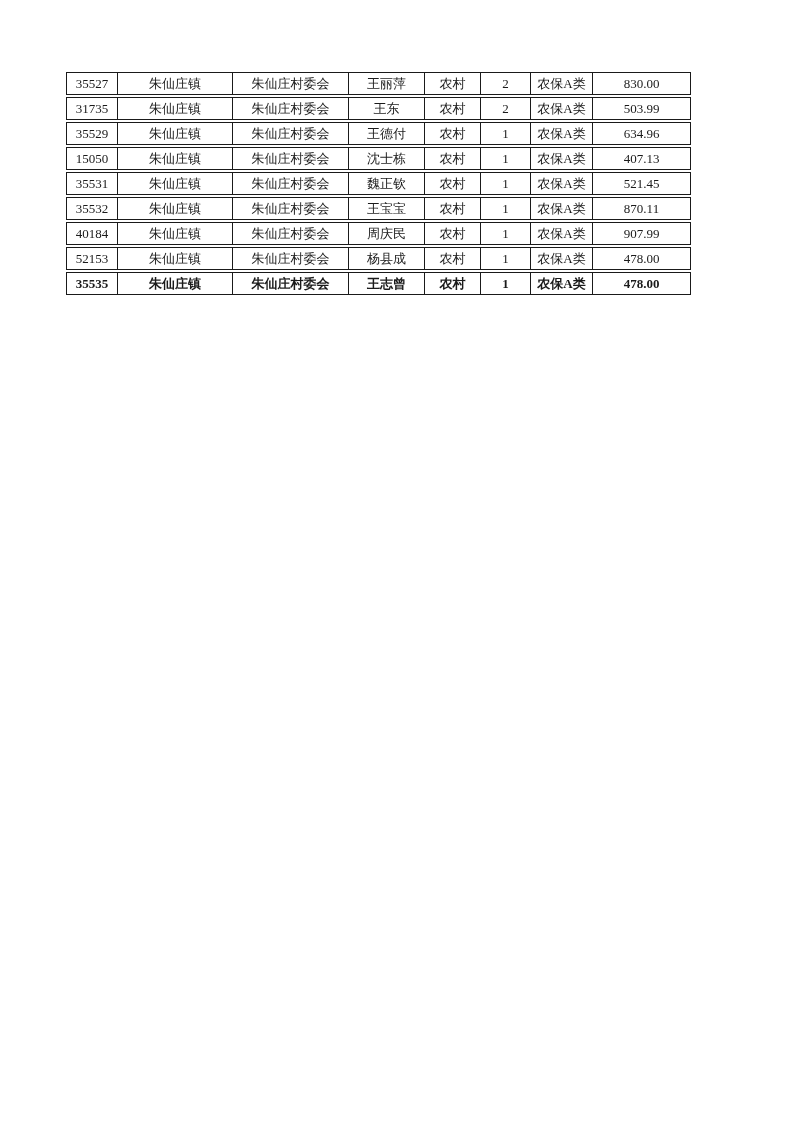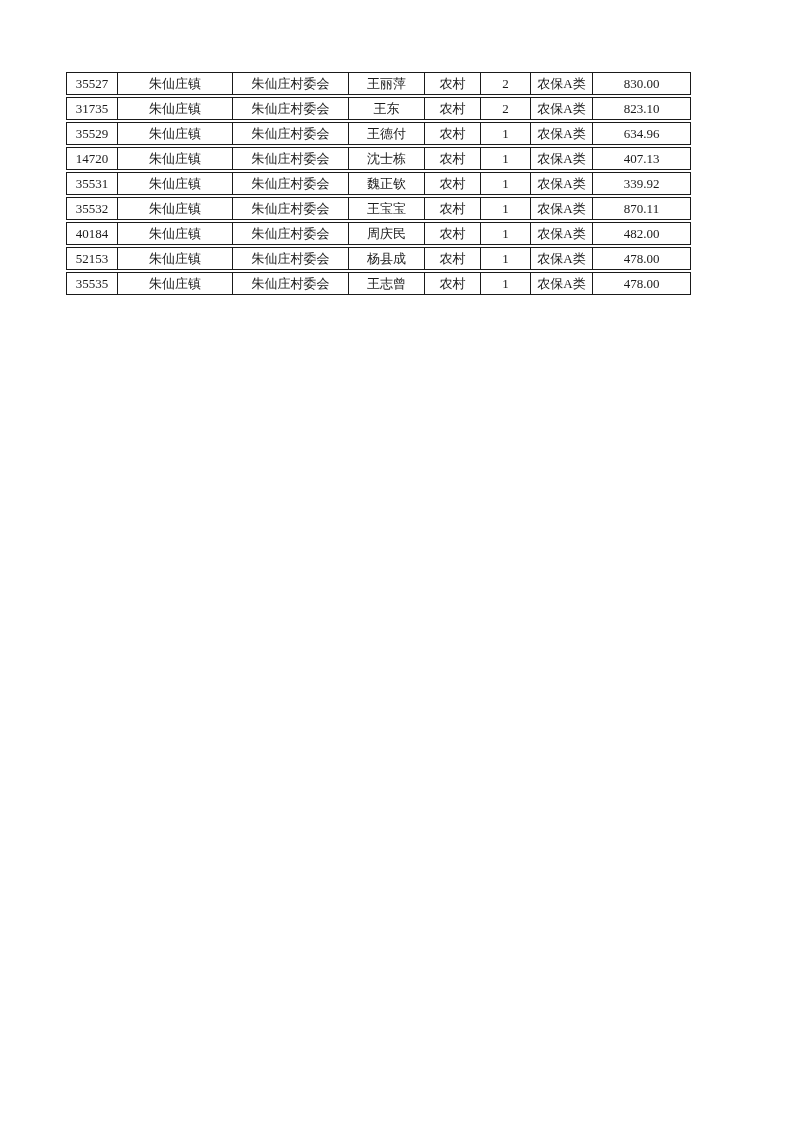--- a/index.html
+++ b/index.html
@@ -25,21 +25,21 @@
   }
   .row {
     box-sizing: border-box;
     display: flex;
     align-items: center;
     height: 23px;
     border: 1px solid #1a1a1a;
     margin-bottom: 2px;
     background: #ffffff;
   }
-  .row:last-child { margin-bottom: 0; }
+  .row:last-child { margin-bottom: 0; font-weight: bold; }
   .cell {
     box-sizing: border-box;
     height: 100%;
     border-right: 1px solid #1a1a1a;
     display: flex;
     align-items: center;
     justify-content: center;
     font-size: 13px;
     color: #1a1a1a;
     line-height: 21px;
@@ -73,54 +73,54 @@
   </div>
 
   <div class="row">
     <div class="cell c-id">31735</div>
     <div class="cell c-town">朱仙庄镇</div>
     <div class="cell c-village">朱仙庄村委会</div>
     <div class="cell c-name">王东</div>
     <div class="cell c-res">农村</div>
     <div class="cell c-count">2</div>
     <div class="cell c-type">农保A类</div>
-    <div class="cell c-amount">823.10</div>
+    <div class="cell c-amount">503.99</div>
   </div>
 
   <div class="row">
     <div class="cell c-id">35529</div>
     <div class="cell c-town">朱仙庄镇</div>
     <div class="cell c-village">朱仙庄村委会</div>
     <div class="cell c-name">王德付</div>
     <div class="cell c-res">农村</div>
     <div class="cell c-count">1</div>
     <div class="cell c-type">农保A类</div>
     <div class="cell c-amount">634.96</div>
   </div>
 
   <div class="row">
-    <div class="cell c-id">14720</div>
+    <div class="cell c-id">15050</div>
     <div class="cell c-town">朱仙庄镇</div>
     <div class="cell c-village">朱仙庄村委会</div>
     <div class="cell c-name">沈士栋</div>
     <div class="cell c-res">农村</div>
     <div class="cell c-count">1</div>
     <div class="cell c-type">农保A类</div>
     <div class="cell c-amount">407.13</div>
   </div>
 
   <div class="row">
     <div class="cell c-id">35531</div>
     <div class="cell c-town">朱仙庄镇</div>
     <div class="cell c-village">朱仙庄村委会</div>
     <div class="cell c-name">魏正钦</div>
     <div class="cell c-res">农村</div>
     <div class="cell c-count">1</div>
     <div class="cell c-type">农保A类</div>
-    <div class="cell c-amount">339.92</div>
+    <div class="cell c-amount">521.45</div>
   </div>
 
   <div class="row">
     <div class="cell c-id">35532</div>
     <div class="cell c-town">朱仙庄镇</div>
     <div class="cell c-village">朱仙庄村委会</div>
     <div class="cell c-name">王宝宝</div>
     <div class="cell c-res">农村</div>
     <div class="cell c-count">1</div>
     <div class="cell c-type">农保A类</div>
@@ -128,21 +128,21 @@
   </div>
 
   <div class="row">
     <div class="cell c-id">40184</div>
     <div class="cell c-town">朱仙庄镇</div>
     <div class="cell c-village">朱仙庄村委会</div>
     <div class="cell c-name">周庆民</div>
     <div class="cell c-res">农村</div>
     <div class="cell c-count">1</div>
     <div class="cell c-type">农保A类</div>
-    <div class="cell c-amount">482.00</div>
+    <div class="cell c-amount">907.99</div>
   </div>
 
   <div class="row">
     <div class="cell c-id">52153</div>
     <div class="cell c-town">朱仙庄镇</div>
     <div class="cell c-village">朱仙庄村委会</div>
     <div class="cell c-name">杨县成</div>
     <div class="cell c-res">农村</div>
     <div class="cell c-count">1</div>
     <div class="cell c-type">农保A类</div>

